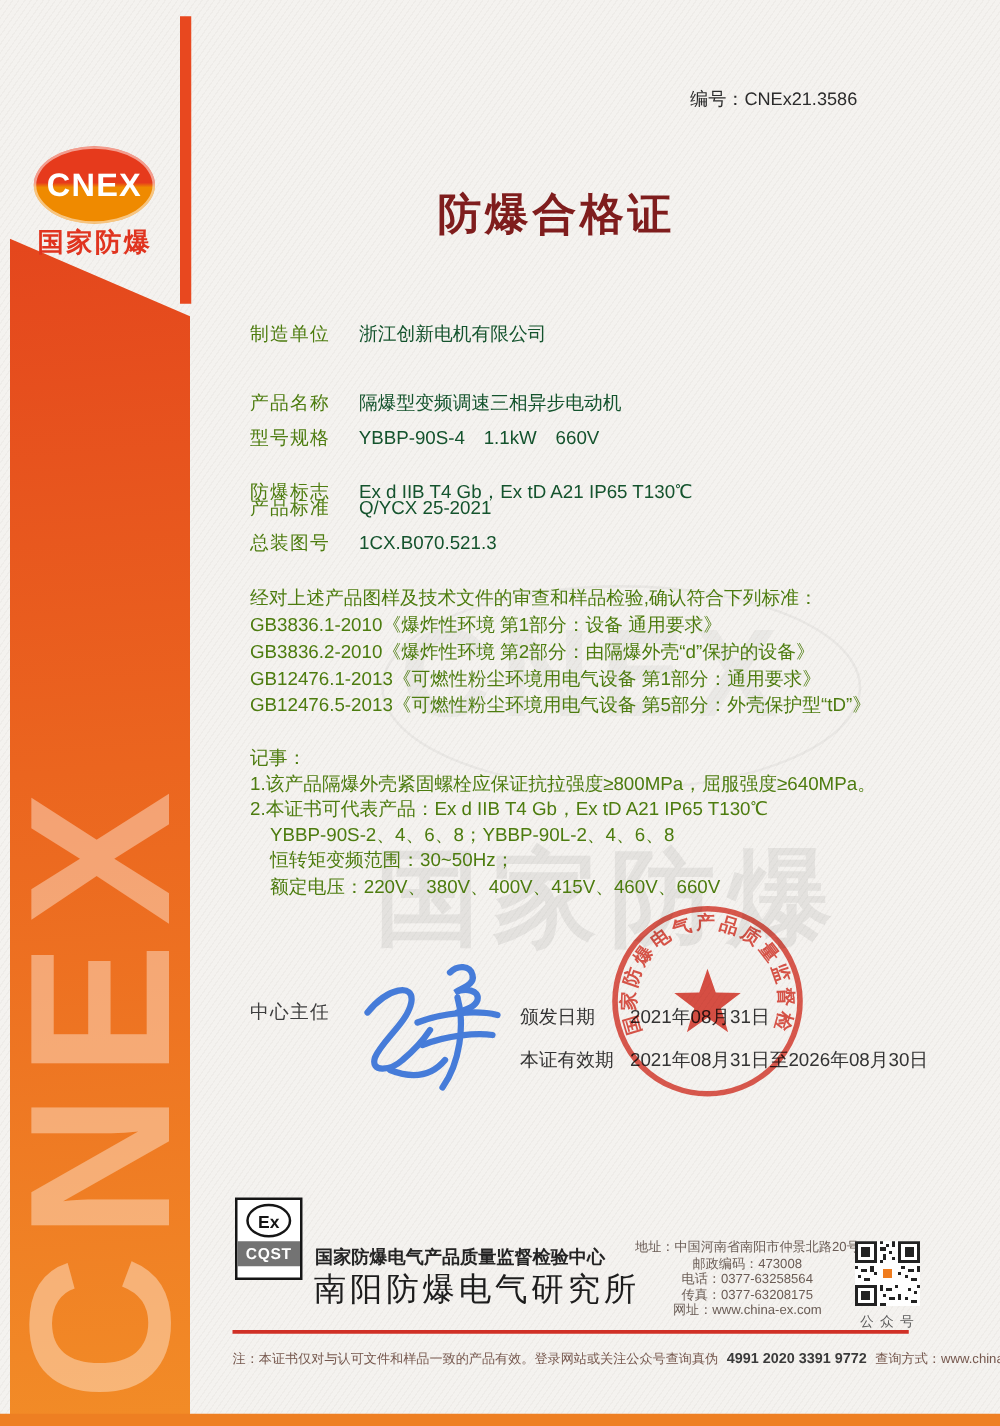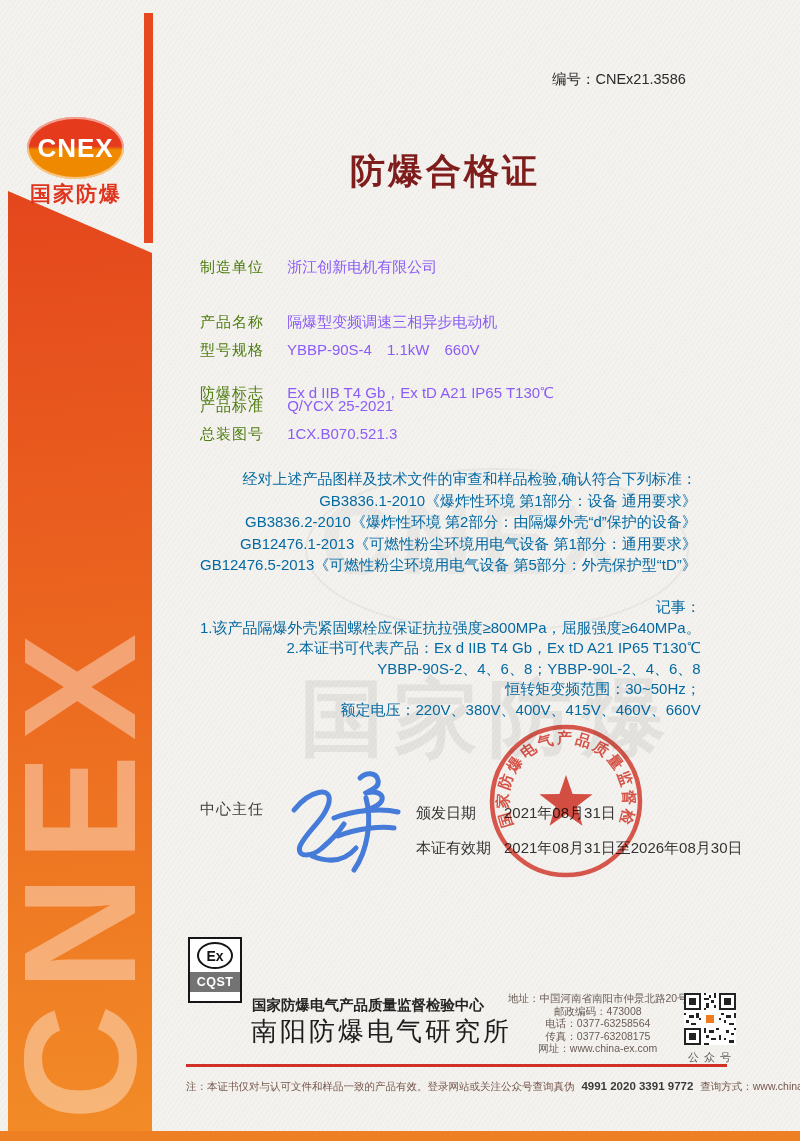--- a/index.html
+++ b/index.html
@@ -46,35 +46,35 @@
     font-size:35px;font-weight:800;color:#7f1d1d;letter-spacing:3px;
   }
   
   .wm{position:absolute;z-index:0;pointer-events:none;font-weight:800;white-space:nowrap;}
   .wm-cnex{left:320px;top:482px;font-size:100px;letter-spacing:8px;color:rgba(130,130,130,0.08);}
   .wm-oval{position:absolute;left:305px;top:468px;width:380px;height:160px;border:2px solid rgba(140,140,140,0.10);border-radius:50%;z-index:0;}
   .wm-guojia{left:300px;top:662px;font-size:84px;letter-spacing:10px;color:rgba(100,100,100,0.11);}
   
   .frow{position:absolute;left:200px;font-size:15px;z-index:2;white-space:nowrap;}
   .frow .lbl{display:inline-block;width:83px;color:#4d7c0f;letter-spacing:1px;}
-  .frow .val{color:#8b5cf6;}
+  .frow .val{color:#14532d;}
   .fcont{position:absolute;left:283px;font-size:15px;color:#333;z-index:2;white-space:nowrap;}
-  .block{position:absolute;left:200px;z-index:2;font-size:15px;color:#0369a1;text-align:right;}
+  .block{position:absolute;left:200px;z-index:2;font-size:15px;color:#4d7c0f;}
   .block div{line-height:21.6px;white-space:nowrap;}
   .notes div{line-height:20.6px;}
   .indent{padding-left:16px;}
   
   .director{position:absolute;left:200px;top:800px;font-size:15px;letter-spacing:1px;z-index:2;}
   .sig{position:absolute;left:282px;top:760px;z-index:4;}
   .datelbl{position:absolute;font-size:15px;color:#333;z-index:2;white-space:nowrap;}
   
   .stamp{position:absolute;left:486px;top:721px;z-index:5;mix-blend-mode:multiply;opacity:0.92;}
   
   .ex-logo{
-    position:absolute;left:188px;top:937px;width:54px;height:66px;z-index:2;
+    position:absolute;left:188px;top:958px;width:54px;height:66px;z-index:2;
     border:2.5px solid #151515;background:#fff;box-sizing:border-box;
   }
   .ex-top{height:33px;display:flex;align-items:center;justify-content:center;}
   .ex-circle{width:36px;height:27px;border:2.5px solid #151515;border-radius:50%;
     display:flex;align-items:center;justify-content:center;font-size:14px;font-weight:700;color:#151515;box-sizing:border-box;}
   .ex-bottom{height:20px;background:#737373;color:#fff;display:flex;align-items:center;justify-content:center;
     font-size:12.5px;font-weight:700;letter-spacing:0.5px;}
   .center-name{position:absolute;left:252px;top:996px;font-size:14.5px;font-weight:700;color:#242424;z-index:2;white-space:nowrap;}
   .institute{position:absolute;left:251px;top:1014px;font-size:26px;font-weight:400;color:#1d1d1d;letter-spacing:3px;z-index:2;white-space:nowrap;}
   .addr{position:absolute;left:508px;top:992px;font-size:10.5px;line-height:12.6px;color:#6a5c55;z-index:2;text-align:center;}

